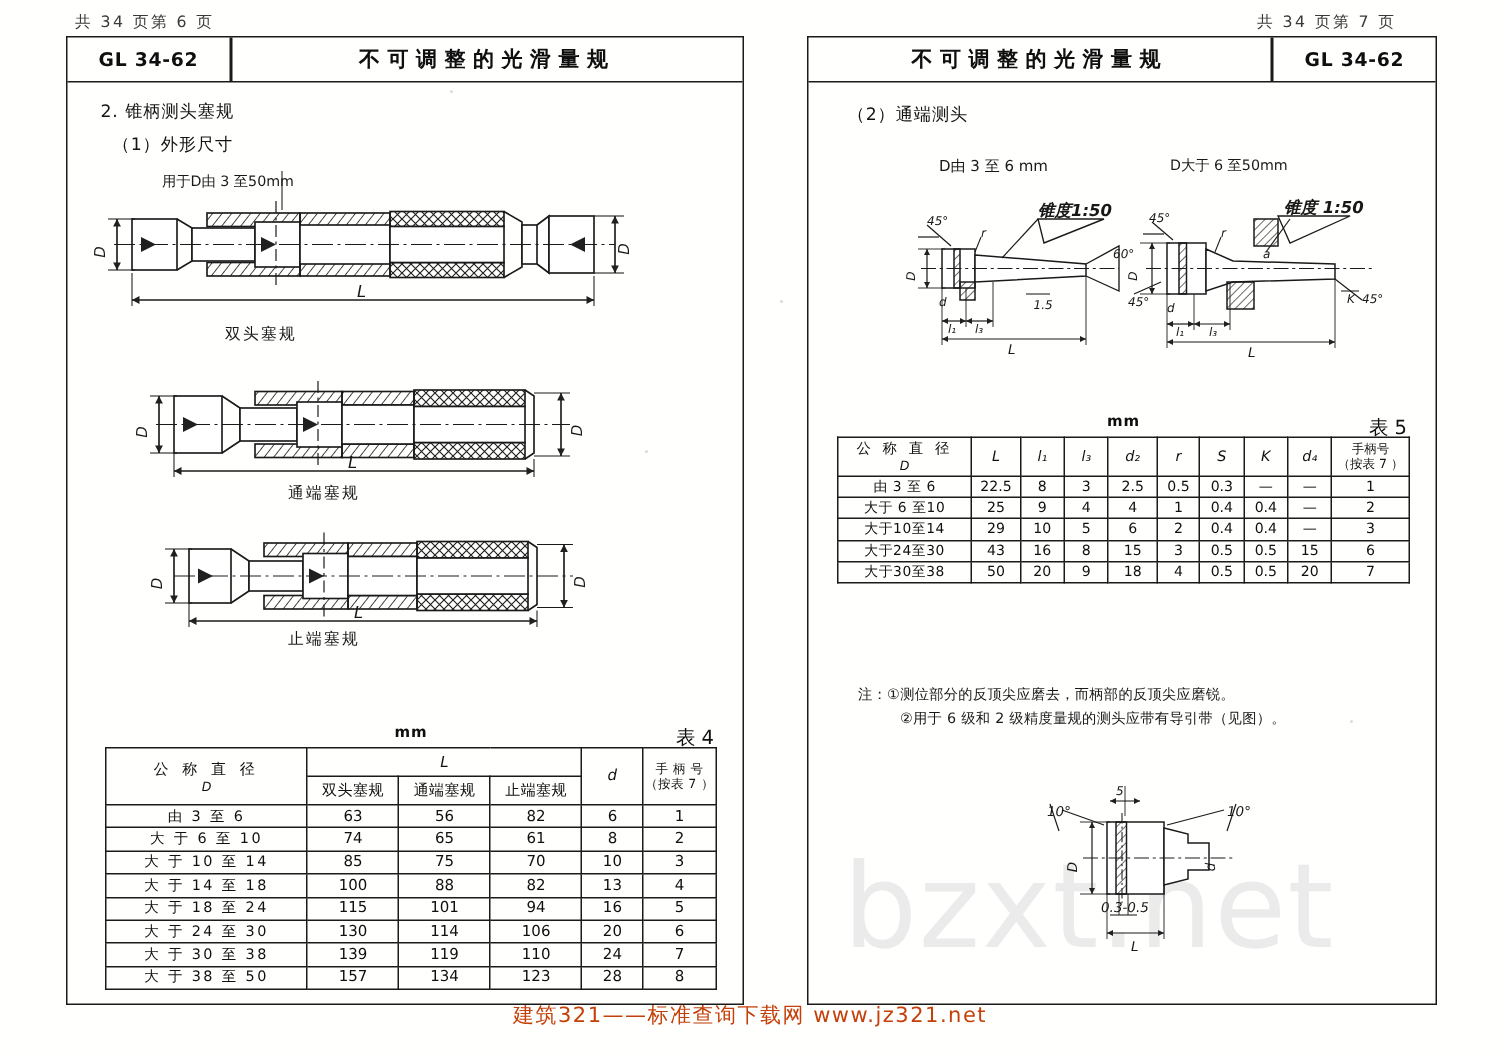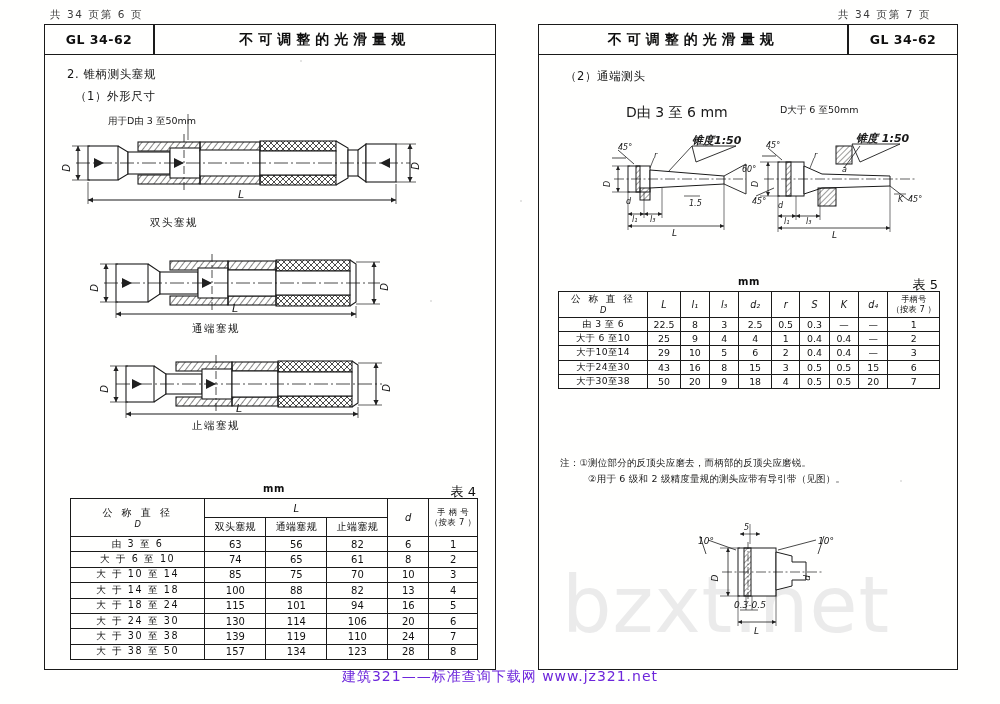--- a/index.html
+++ b/index.html
@@ -27,21 +27,21 @@
     font-family: "DejaVu Sans", sans-serif;
     z-index: 1;
     user-select: none;
   }
   .wm-bottom {
     position: absolute;
     left: 0; top: 668px;
     width: 1000px;
     text-align: center;
     font-size: 14px;
-    color: #6d28d9;
+    color: #c2410c;
     letter-spacing: 1px;
     z-index: 1;
   }
   
   .sheet { position: absolute; }
   .page-no {
     position: absolute;
     font-size: 10.5px;
     color: #3b3b3b;
     letter-spacing: 1.6px;
@@ -88,20 +88,21 @@
     letter-spacing: 1.5px;
     white-space: nowrap;
     text-align: center;
   }
   .note {
     position: absolute;
     font-size: 9.5px;
     color: #1a1a1a;
     white-space: nowrap;
     letter-spacing: .2px;
+    margin-left: 12px;
   }
   
   .tbl-wrap { position: absolute; z-index: 3; }
   .tbl-top {
     position: relative;
     height: 15px;
     font-size: 10px;
     color: #111;
   }
   .tbl-top .unit {
@@ -451,21 +452,21 @@
 
       <div class="hdr">
         <div class="title">不可调整的光滑量规</div>
         <div class="divider"></div>
         <div class="code">GL 34-62</div>
       </div>
 
       <div class="sec" style="left:26px; top:44px;">（2）通端测头</div>
     </div>
 
-    <div class="capt" style="left:626px; top:104px; font-size:14px; letter-spacing:0;">D由 3 至 6 mm</div>
+    <div class="capt" style="left:626px; top:104px; font-size:10px; letter-spacing:0;">D由 3 至 6 mm</div>
     <div class="capt" style="left:780px; top:104px; font-size:9.5px; letter-spacing:0;">D大于 6 至50mm</div>
 
     <svg class="draw" style="left:596px; top:128px;" width="172" height="115" viewBox="0 0 172 115">
       <defs>
         <pattern id="hatchD" width="4" height="4" patternTransform="rotate(45)" patternUnits="userSpaceOnUse">
           <line x1="0" y1="0" x2="0" y2="4" stroke="#222" stroke-width=".9"></line>
         </pattern>
       </defs>
       <g stroke="#1c1c1c" fill="none" stroke-width="1">
 

